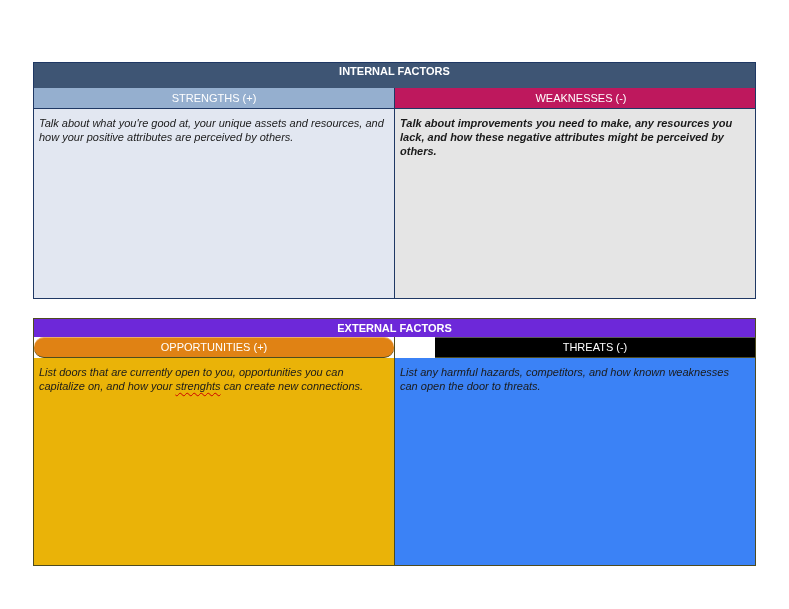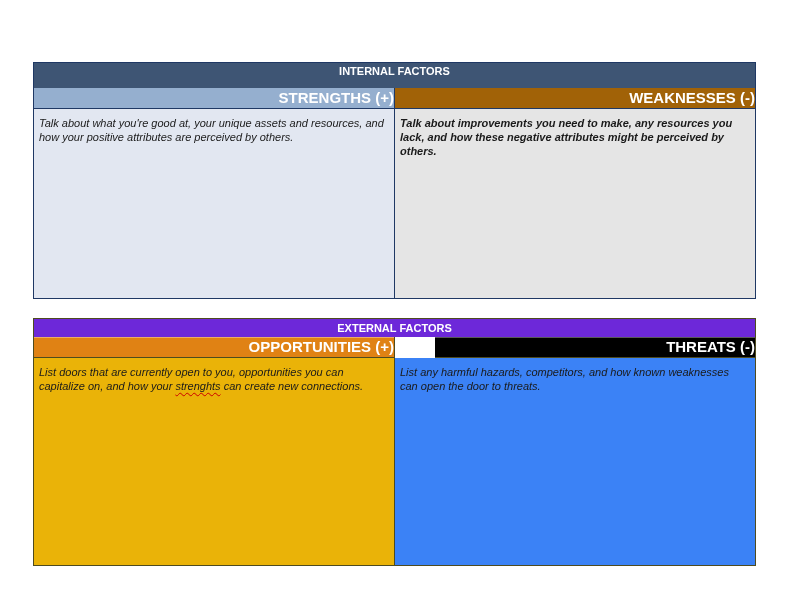--- a/index.html
+++ b/index.html
@@ -48,33 +48,33 @@
   }
   .internal .section-bar { background: #3E5574; }
   .external .section-bar { background: #6d28d9; height: 18px; line-height: 18px; }
   .cols { display: flex; }
   .col { flex: 1 1 50%; min-width: 0; }
   .internal .col.right { border-left: 1px solid #1F3864; }
   .external .col.right { border-left: 1px solid #4E4B1F; }
   .col-header {
     height: 20px;
     line-height: 20px;
-    text-align: right;
+    text-align: center;
     color: #ffffff;
-    font-size: 15px;
-    font-weight: bold;
+    font-size: 11px;
+    font-weight: normal;
   }
   .internal .col-header { border-bottom: 1px solid #1F3864; }
   .external .col-header {
     border-bottom: 1px solid #4E4B1F;
     box-shadow: inset 0 1px 0 rgba(255,255,255,0.35);
   }
   .col-header.strengths  { background: #95AFCF; }
-  .col-header.weaknesses { background: #a16207; padding-left: 12px; }
-  .col-header.opportunities { background: #E08214; }
+  .col-header.weaknesses { background: #be185d; padding-left: 12px; }
+  .col-header.opportunities { background: #E08214; border-radius: 10px; }
   .col-header.threats    { background: #000000; margin-left: 40px; }
   .col-body {
     height: 189px;
     box-sizing: border-box;
     padding: 7px 6px 0 5px;
   }
   .external .col-body { height: 207px; }
   .col-body.strengths  { background: #E2E7F1; }
   .col-body.weaknesses { background: #e5e5e5; font-weight: bold; }
   .col-body.opportunities { background: #eab308; }

